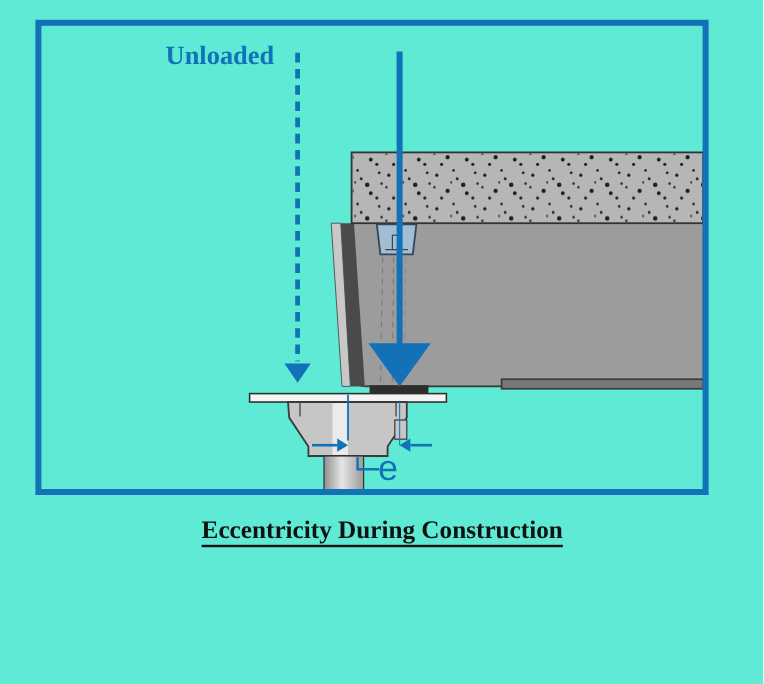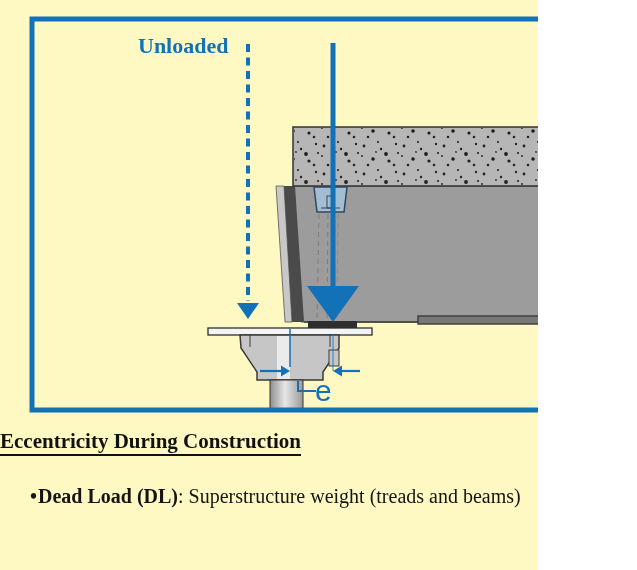--- a/index.html
+++ b/index.html
@@ -1,19 +1,19 @@
 <!DOCTYPE html>
 <html><head>
 <meta charset="utf-8">
 <style>
   html,body{margin:0;padding:0;background:#ffffff;}
   .page{
     position:relative;
-    width:538px;height:570px;
-    background:#fef9c3;
+    width:636px;height:570px;
+    background:#5eead4;
     font-family:"Liberation Serif", serif;
     overflow:hidden;
   }
   .diagram-svg{position:absolute;left:0;top:0;width:637px;height:570px;}
   .load-label{
     position:absolute;
     color:#1371b8;
     font-weight:bold;
     font-size:22px;
     font-family:"Liberation Serif", serif;
@@ -23,21 +23,21 @@
     position:absolute;
     left:315px;top:376px;
     color:#1371b8;
     font-size:30px;
     line-height:30px;
     font-family:"Liberation Sans", sans-serif;
   }
   .caption-title{
     position:absolute;
     left:0;top:429px;width:637px;
-    text-align:left;
+    text-align:center;
     font-size:21px;
     font-weight:bold;
     color:#111111;
   }
   .caption-title .underlined{
     border-bottom:2px solid #111111;
     padding-bottom:1px;
   }
   .caption-bullets{
     position:absolute;
@@ -160,18 +160,15 @@
   <div class="load-label" style="left:138px;top:33px;">Unloaded</div>
 
 
   <div class="e-label">e</div>
 
   <div class="caption-title">
     <span class="underlined">Eccentricity During Construction</span>
   </div>
 
   <div class="caption-bullets">
-    <div class="bullet-row">
-      <span class="bullet-marker">•</span><span class="bullet-term">Dead Load (DL)</span><span class="bullet-desc">: Superstructure weight (treads and beams)</span>
-    </div>
   </div>
 
 </div>
 
 </body></html>

